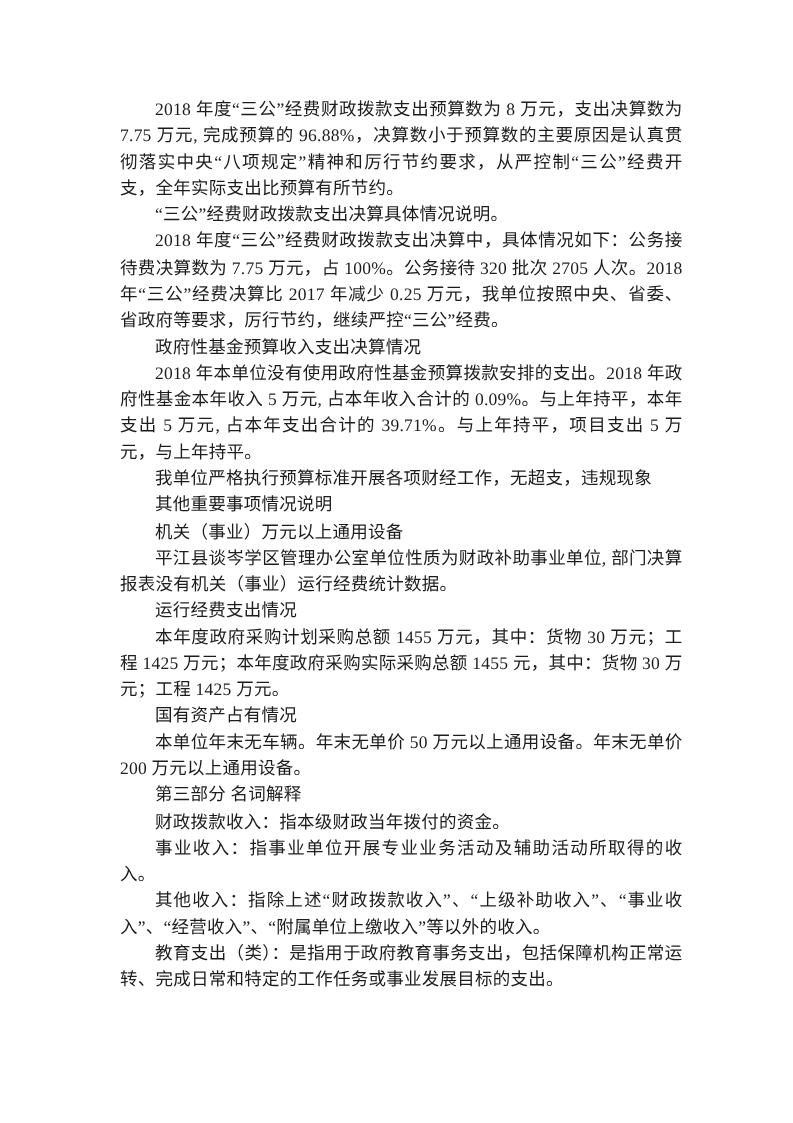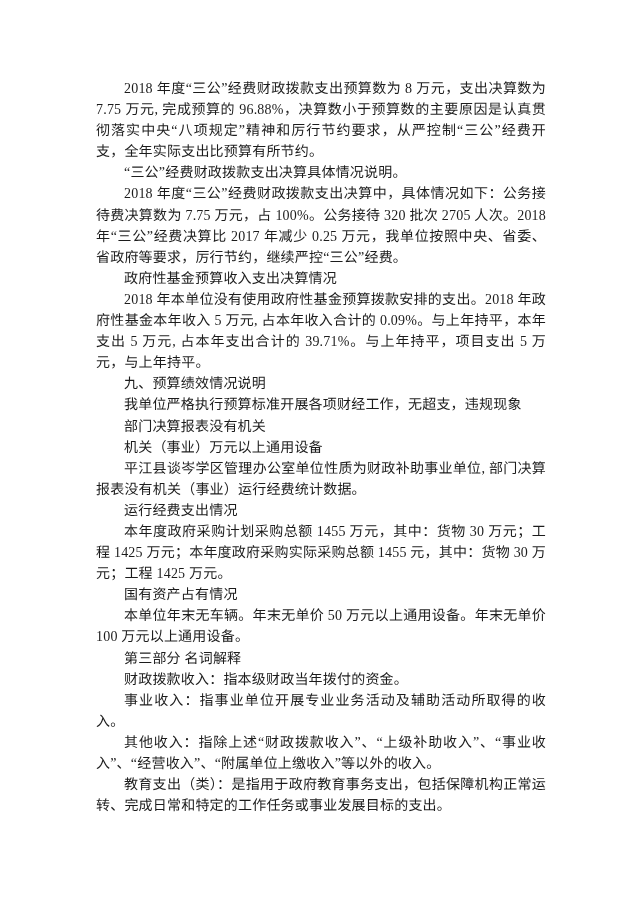--- a/index.html
+++ b/index.html
@@ -37,28 +37,27 @@
 </head>
 <body>
 
 <div class="page">
   <div class="doc-body" id="doc-paragraphs">
       <p>2018 年度“三公”经费财政拨款支出预算数为 8 万元，支出决算数为 7.75 万元, 完成预算的 96.88%，决算数小于预算数的主要原因是认真贯彻落实中央“八项规定”精神和厉行节约要求，从严控制“三公”经费开支，全年实际支出比预算有所节约。</p>
       <p>“三公”经费财政拨款支出决算具体情况说明。</p>
       <p>2018 年度“三公”经费财政拨款支出决算中，具体情况如下：公务接待费决算数为 7.75 万元，占 100%。公务接待 320 批次 2705 人次。2018 年“三公”经费决算比 2017 年减少 0.25 万元，我单位按照中央、省委、省政府等要求，厉行节约，继续严控“三公”经费。</p>
       <p>政府性基金预算收入支出决算情况</p>
       <p>2018 年本单位没有使用政府性基金预算拨款安排的支出。2018 年政府性基金本年收入 5 万元, 占本年收入合计的 0.09%。与上年持平，本年支出 5 万元, 占本年支出合计的 39.71%。与上年持平，项目支出 5 万元，与上年持平。</p>
-      <p>九、预算绩效情况说明</p>
       <p>我单位严格执行预算标准开展各项财经工作，无超支，违规现象</p>
-      <p>部门决算报表没有机关</p>
+      <p>其他重要事项情况说明</p>
       <p>机关（事业）万元以上通用设备</p>
       <p>平江县谈岑学区管理办公室单位性质为财政补助事业单位, 部门决算报表没有机关（事业）运行经费统计数据。</p>
       <p>运行经费支出情况</p>
       <p>本年度政府采购计划采购总额 1455 万元，其中：货物 30 万元；工程 1425 万元；本年度政府采购实际采购总额 1455 元，其中：货物 30 万元；工程 1425 万元。</p>
       <p>国有资产占有情况</p>
-      <p>本单位年末无车辆。年末无单价 50 万元以上通用设备。年末无单价 100 万元以上通用设备。</p>
+      <p>本单位年末无车辆。年末无单价 50 万元以上通用设备。年末无单价 200 万元以上通用设备。</p>
       <p>第三部分  名词解释</p>
       <p>财政拨款收入：指本级财政当年拨付的资金。</p>
       <p>事业收入：指事业单位开展专业业务活动及辅助活动所取得的收入。</p>
       <p>其他收入：指除上述“财政拨款收入”、“上级补助收入”、“事业收入”、“经营收入”、“附属单位上缴收入”等以外的收入。</p>
       <p>教育支出（类）：是指用于政府教育事务支出，包括保障机构正常运转、完成日常和特定的工作任务或事业发展目标的支出。</p>
     </div>
 </div>
 
 </body></html>

